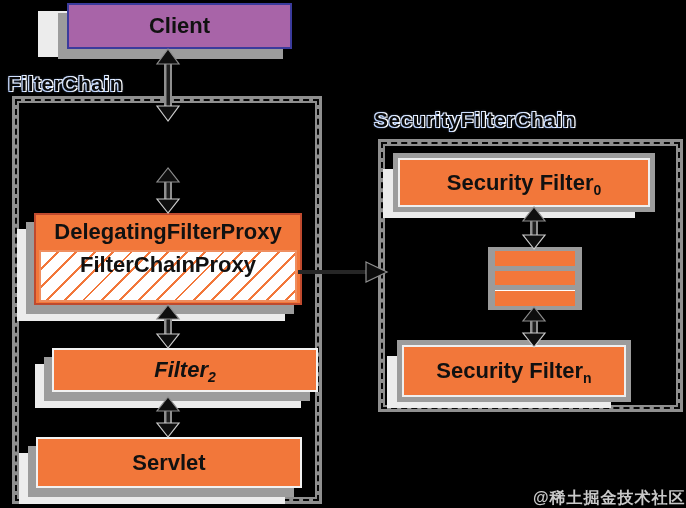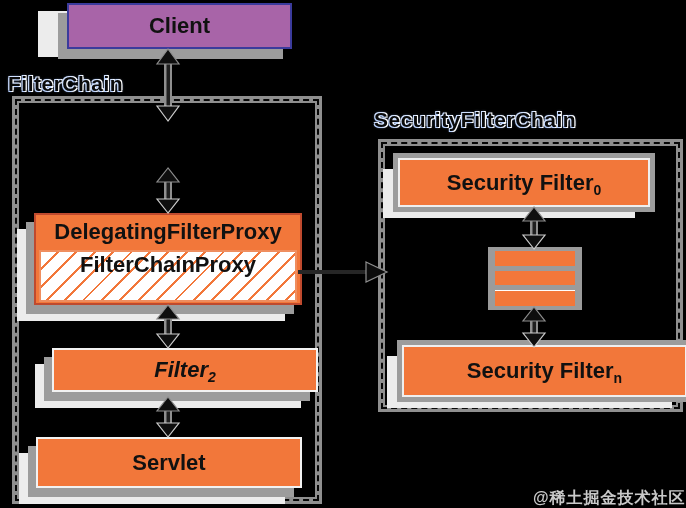--- a/index.html
+++ b/index.html
@@ -74,21 +74,21 @@
     border:2px solid #ef8e5f;
     font-weight:700;font-size:22px;color:#111;
   }
 
   .sf-box{
     background:var(--box-orange,#f2773a);border:2px solid #efefef;
     box-shadow:0 0 0 5px var(--shadow-gray,#9c9c9c),
                -15px 11px 0 var(--shadow-white,#ececec);
   }
   .sf0{left:398px;top:158px;width:252px;height:49px;}
-  .sfn{left:402px;top:345px;width:285px;height:52px;}
+  .sfn{left:402px;top:345px;width:224px;height:52px;}
 
   
   .bars{
     left:488px;top:247px;width:94px;height:63px;
     background:#9b9b9b;display:flex;flex-direction:column;
     gap:5px;padding:4px 7px;z-index:3;
   }
   .bar{flex:1;background:var(--box-orange,#f2773a);}
   .bar:last-child{border-top:1.5px solid #ffffff;}
 

